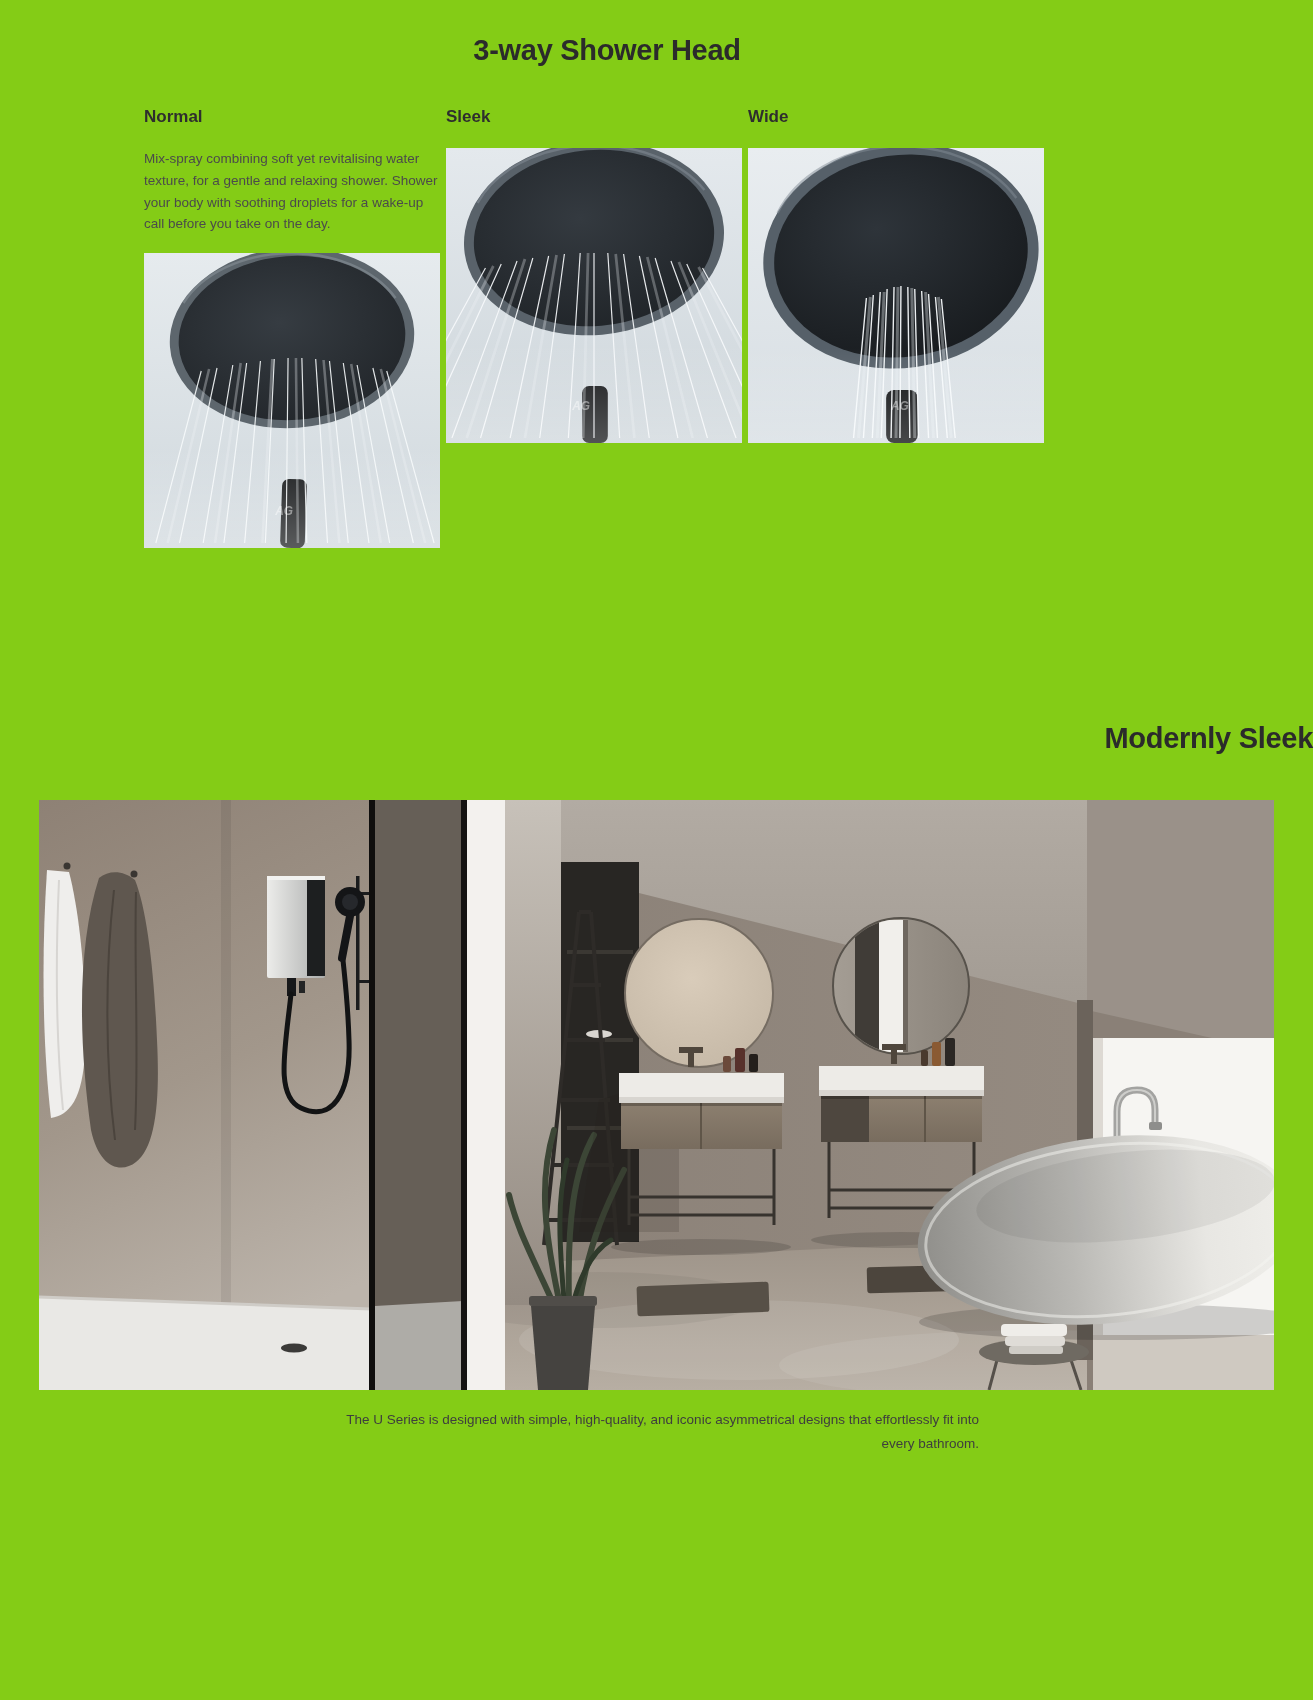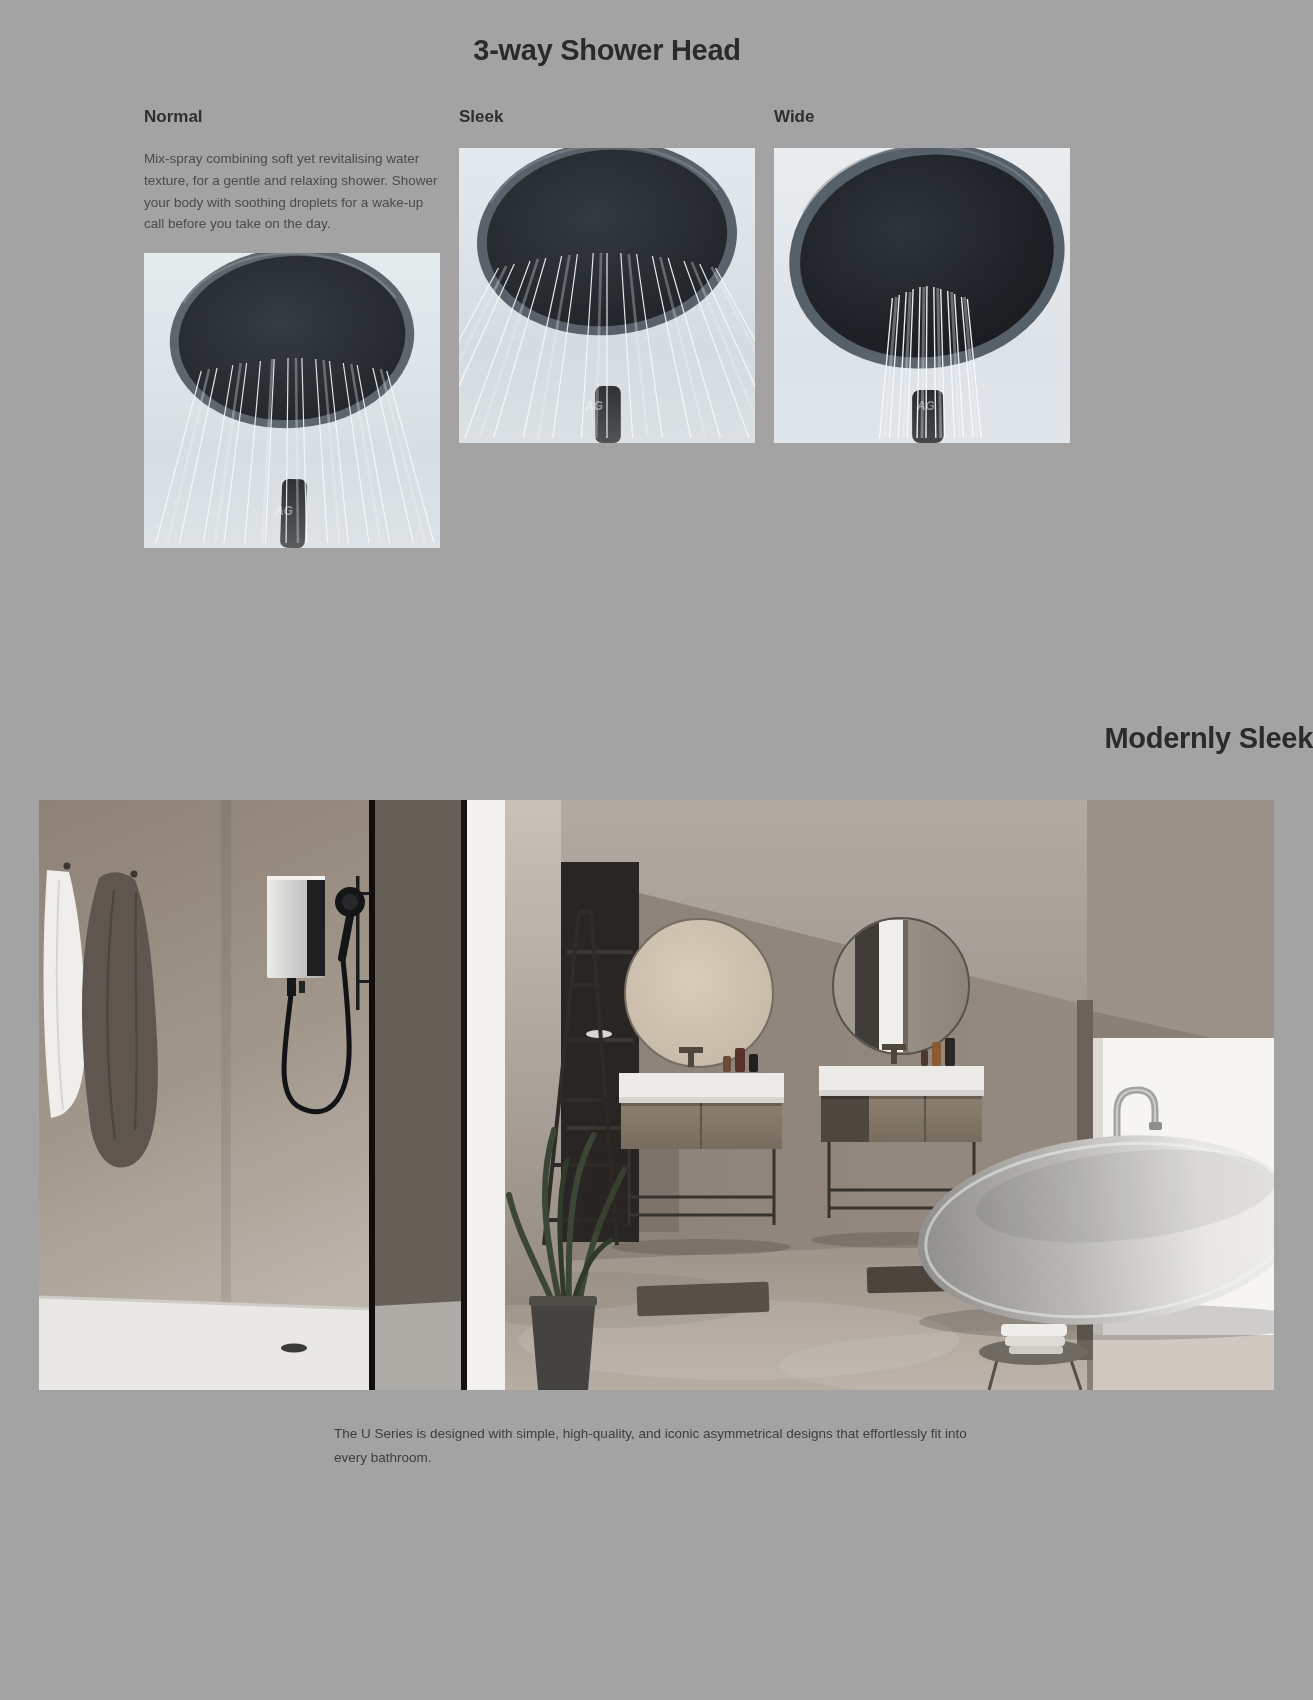--- a/index.html
+++ b/index.html
@@ -1,46 +1,46 @@
 <!DOCTYPE html>
 <html><head>
 <meta charset="utf-8">
 <style>
   * { margin:0; padding:0; box-sizing:border-box; }
   html,body { background:#ffffff; }
   .page {
     position:relative; width:1313px; height:1700px; margin:0 auto;
-    background:#a3a3a3; overflow:hidden;
+    background:#84cc16; overflow:hidden;
     font-family:"Liberation Sans","DejaVu Sans",sans-serif;
   }
   
   .shower-section { position:absolute; left:144px; top:34px; width:926px; }
   .section-title {
     text-align:center; font-size:29px; font-weight:bold; color:#2b2b2b;
     letter-spacing:-0.3px;
   }
-  .modes { display:flex; gap:19px; margin-top:40px; }
+  .modes { display:flex; gap:6px; margin-top:40px; }
   .mode { width:296px; }
   .mode h3 { font-size:17px; font-weight:bold; color:#2e2e2e; margin-bottom:21px; }
   .mode p  { font-size:13.5px; line-height:21.8px; color:#4b4b4b; height:90px; margin-bottom:15px; }
   .mode svg { display:block; width:296px; height:295px; }
   
   .sleek-title {
     position:absolute; left:0; top:722px; width:1313px; text-align:right;
     font-size:29px; font-weight:bold; color:#2b2b2b; letter-spacing:-0.3px;
   }
   .bathroom { position:absolute; left:39px; top:800px; width:1235px; height:590px; }
   .bathroom svg { display:block; width:1235px; height:590px; }
   .caption {
     position:absolute; left:0; top:1408px; width:1313px;
     display:flex; justify-content:center;
   }
   .caption span {
-    display:block; max-width:645px; text-align:left;
-    font-size:13.5px; line-height:24px; color:#3e3e3e;margin-top:14px;
+    display:block; max-width:645px; text-align:right;
+    font-size:13.5px; line-height:24px; color:#3e3e3e;
   }
 </style>
 </head>
 <body>
 
 <div class="page">
 
   <section class="shower-section">
     <h1 class="section-title">3-way Shower Head</h1>
 

